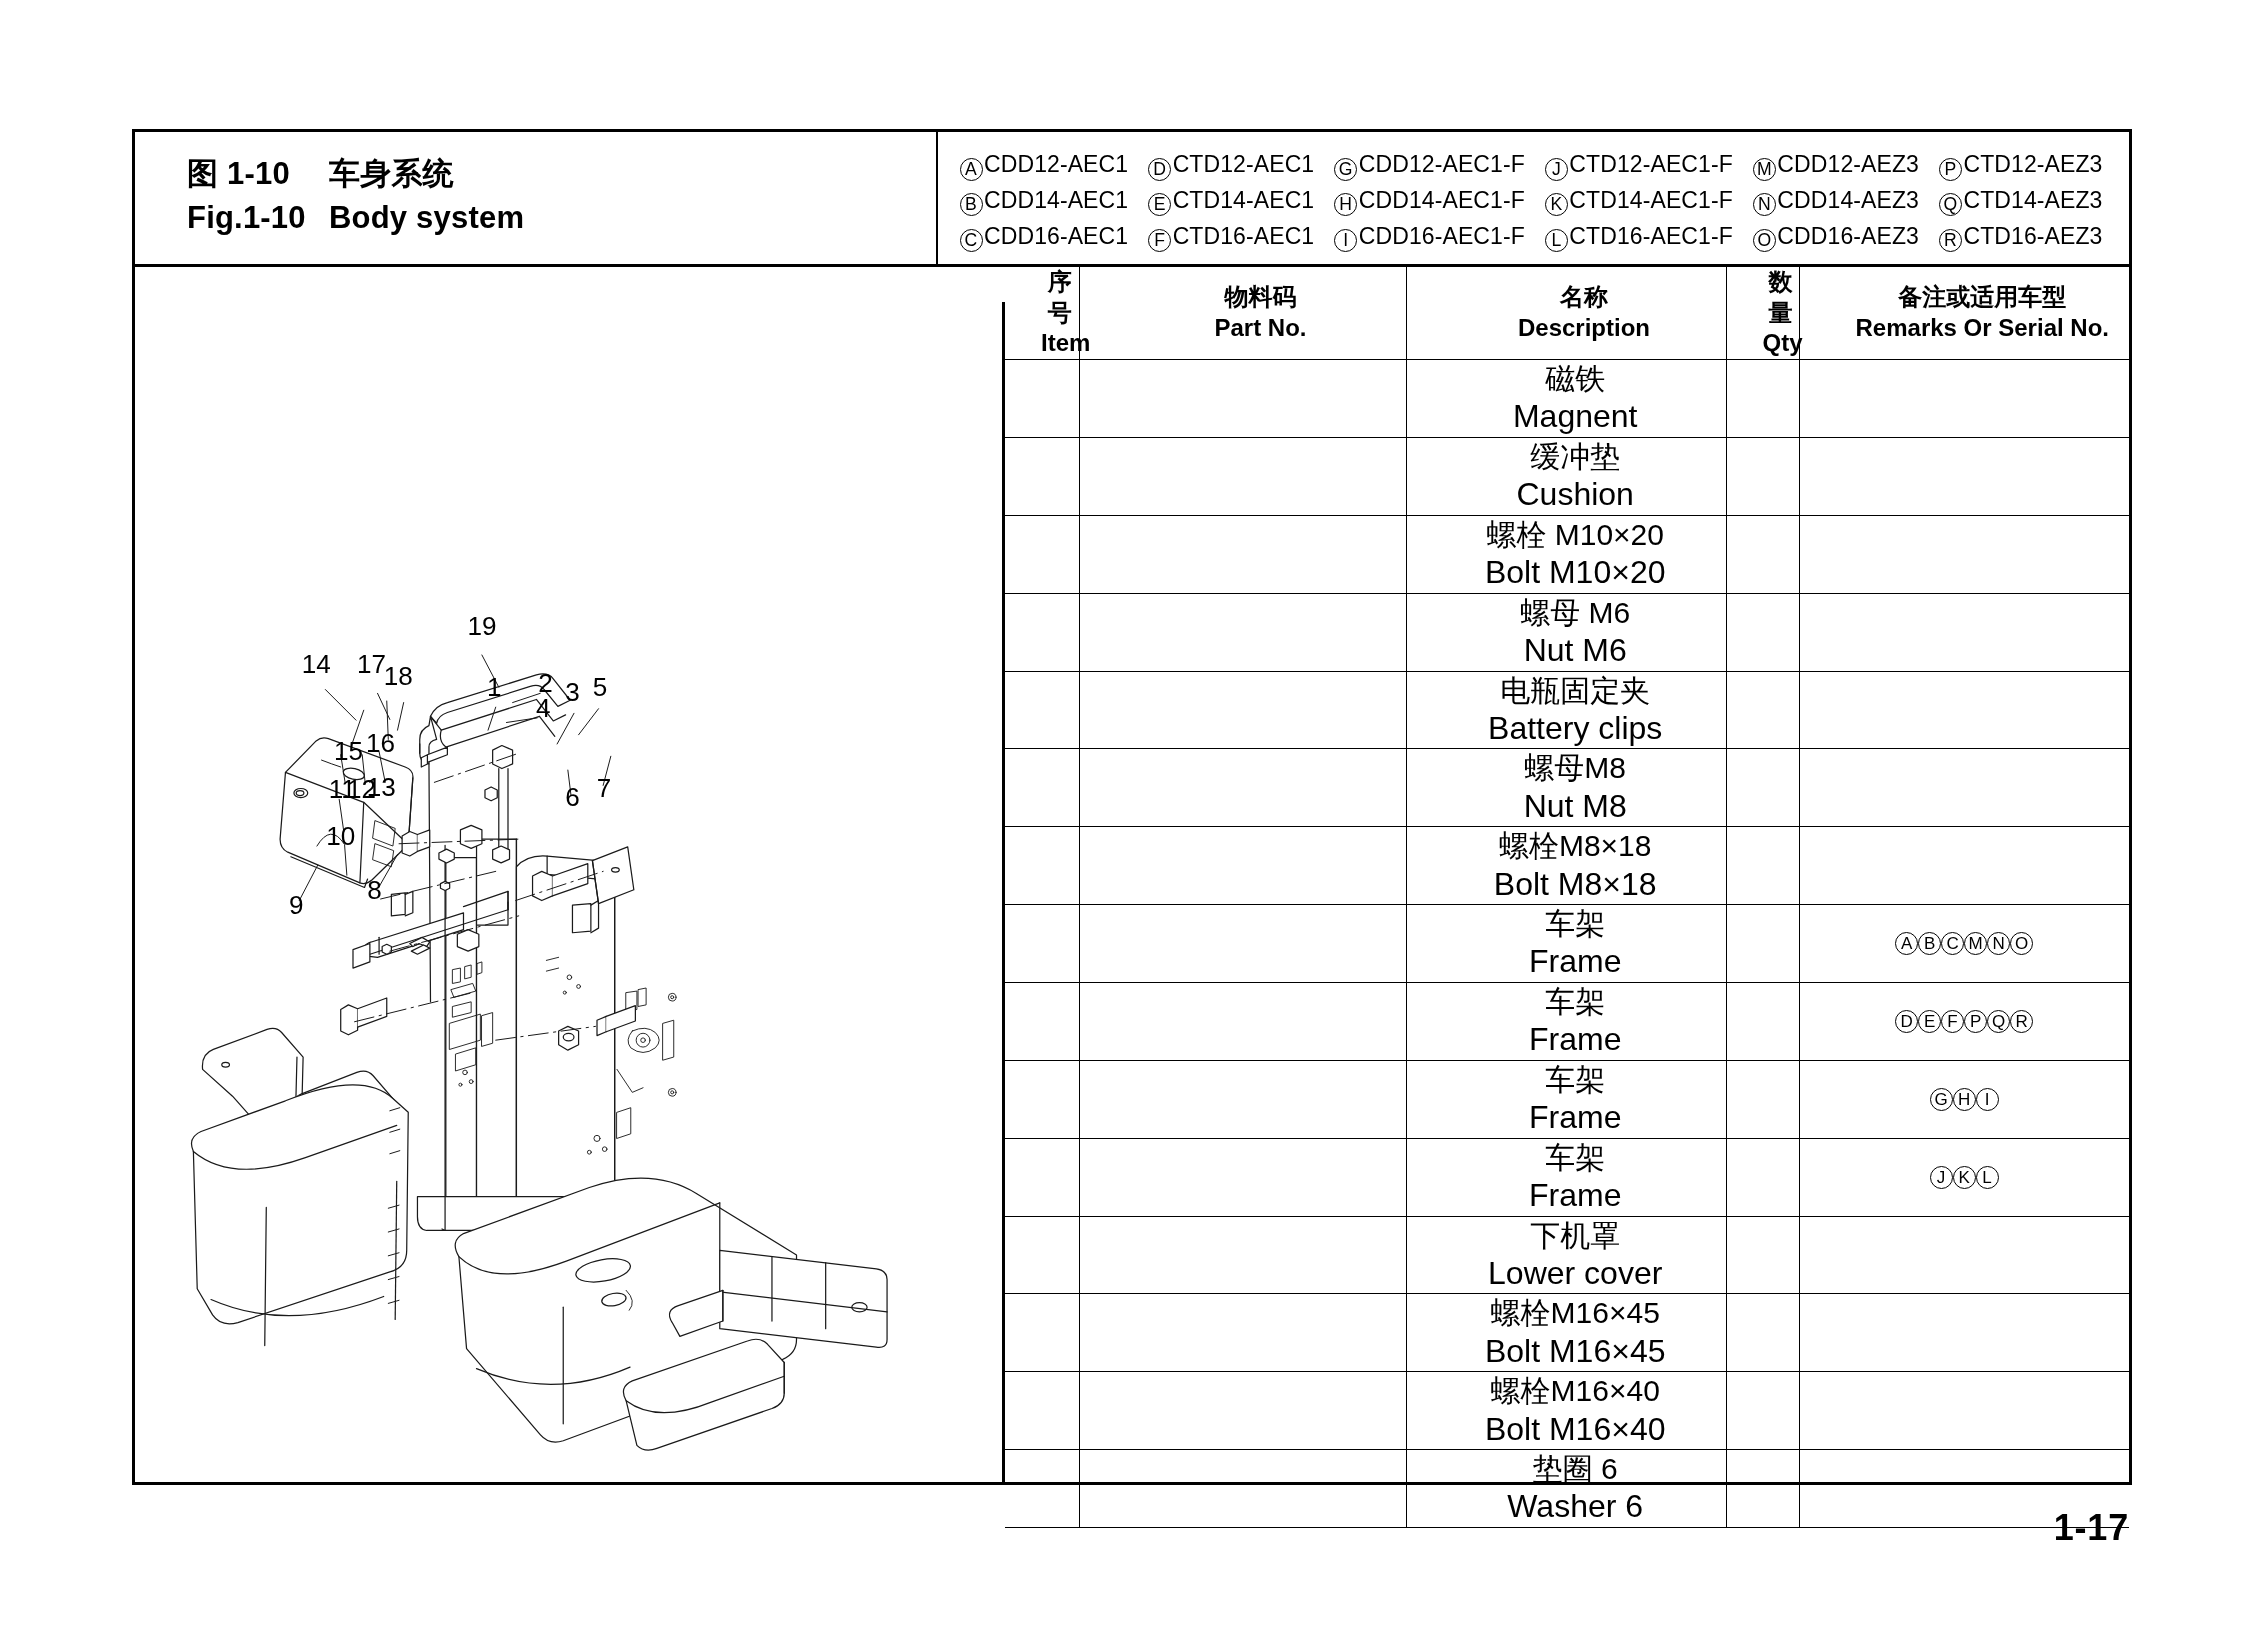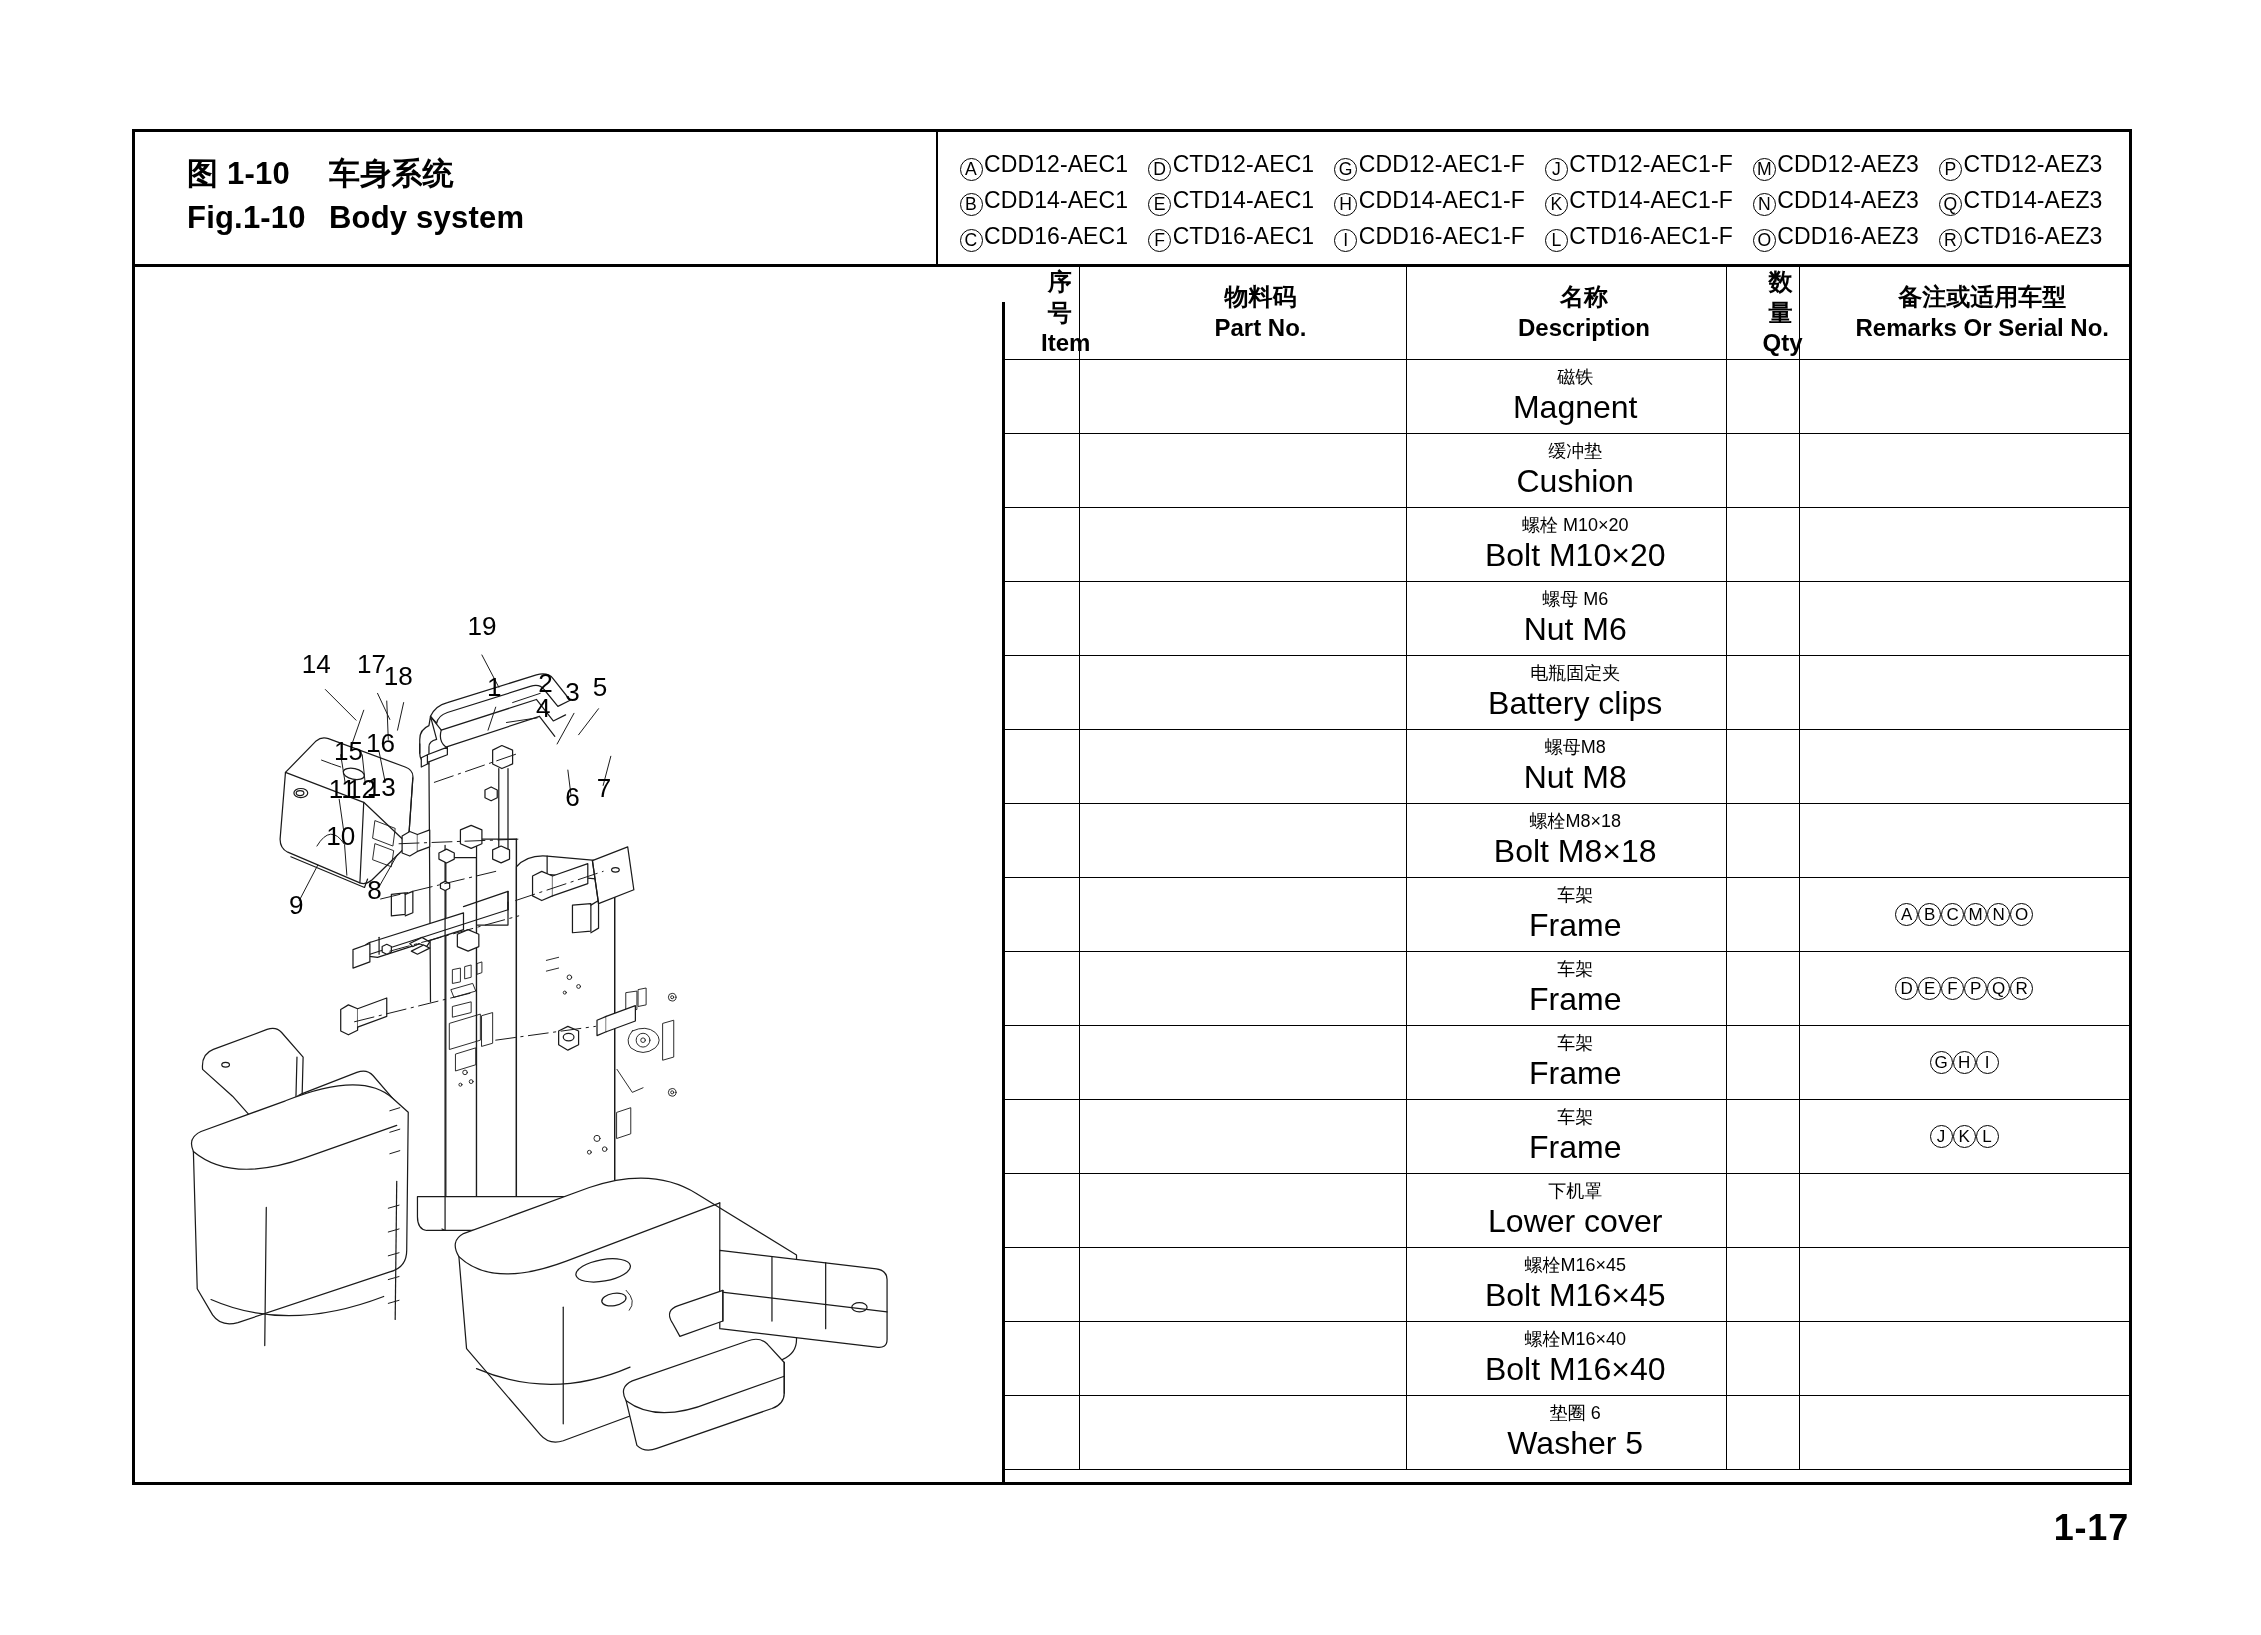--- a/index.html
+++ b/index.html
@@ -134,21 +134,21 @@
   .hd-en { font-size: 24px; display: block; }
 
   tbody td { height: 73px; }
   .c-item { font-size: 25px; }
   .c-part { font-size: 27px; letter-spacing: 0.2px; }
   .c-desc {
     text-align: left;
     padding-left: 18.4px !important;
     line-height: 1.24;
   }
-  .c-desc .d-cn { font-size: 18px; display: block; }
+  .c-desc .d-cn { font-size: 30px; display: block; }
   .c-desc .d-en { font-size: 32px; display: block; }
   .c-qty { font-size: 25px; }
   .c-rem { font-size: 24px; letter-spacing: 0.4px; }
   .c-rem .circ { width: 23px; height: 23px; line-height: 21px; font-size: 17px; margin-right: 0px; }
 
   
   col.w-item { width: 74px; }
   col.w-part { width: 327px; }
   col.w-desc { width: 320px; }
   col.w-qty  { width: 73px; }
@@ -609,21 +609,21 @@
                 <span class="d-en">Bolt M16×40</span>
               </td>
               <td class="c-qty">4</td>
               <td class="c-rem">2016.05.19−</td>
             </tr>
             <tr>
               <td class="c-item">11</td>
               <td class="c-part">G000093-000006-00</td>
               <td class="c-desc">
                 <span class="d-cn">垫圈 6</span>
-                <span class="d-en">Washer 5</span>
+                <span class="d-en">Washer 6</span>
               </td>
               <td class="c-qty">2</td>
               <td class="c-rem"></td>
             </tr>
           </tbody>
       </table>
     </div>
 
   </div>
 </div>

